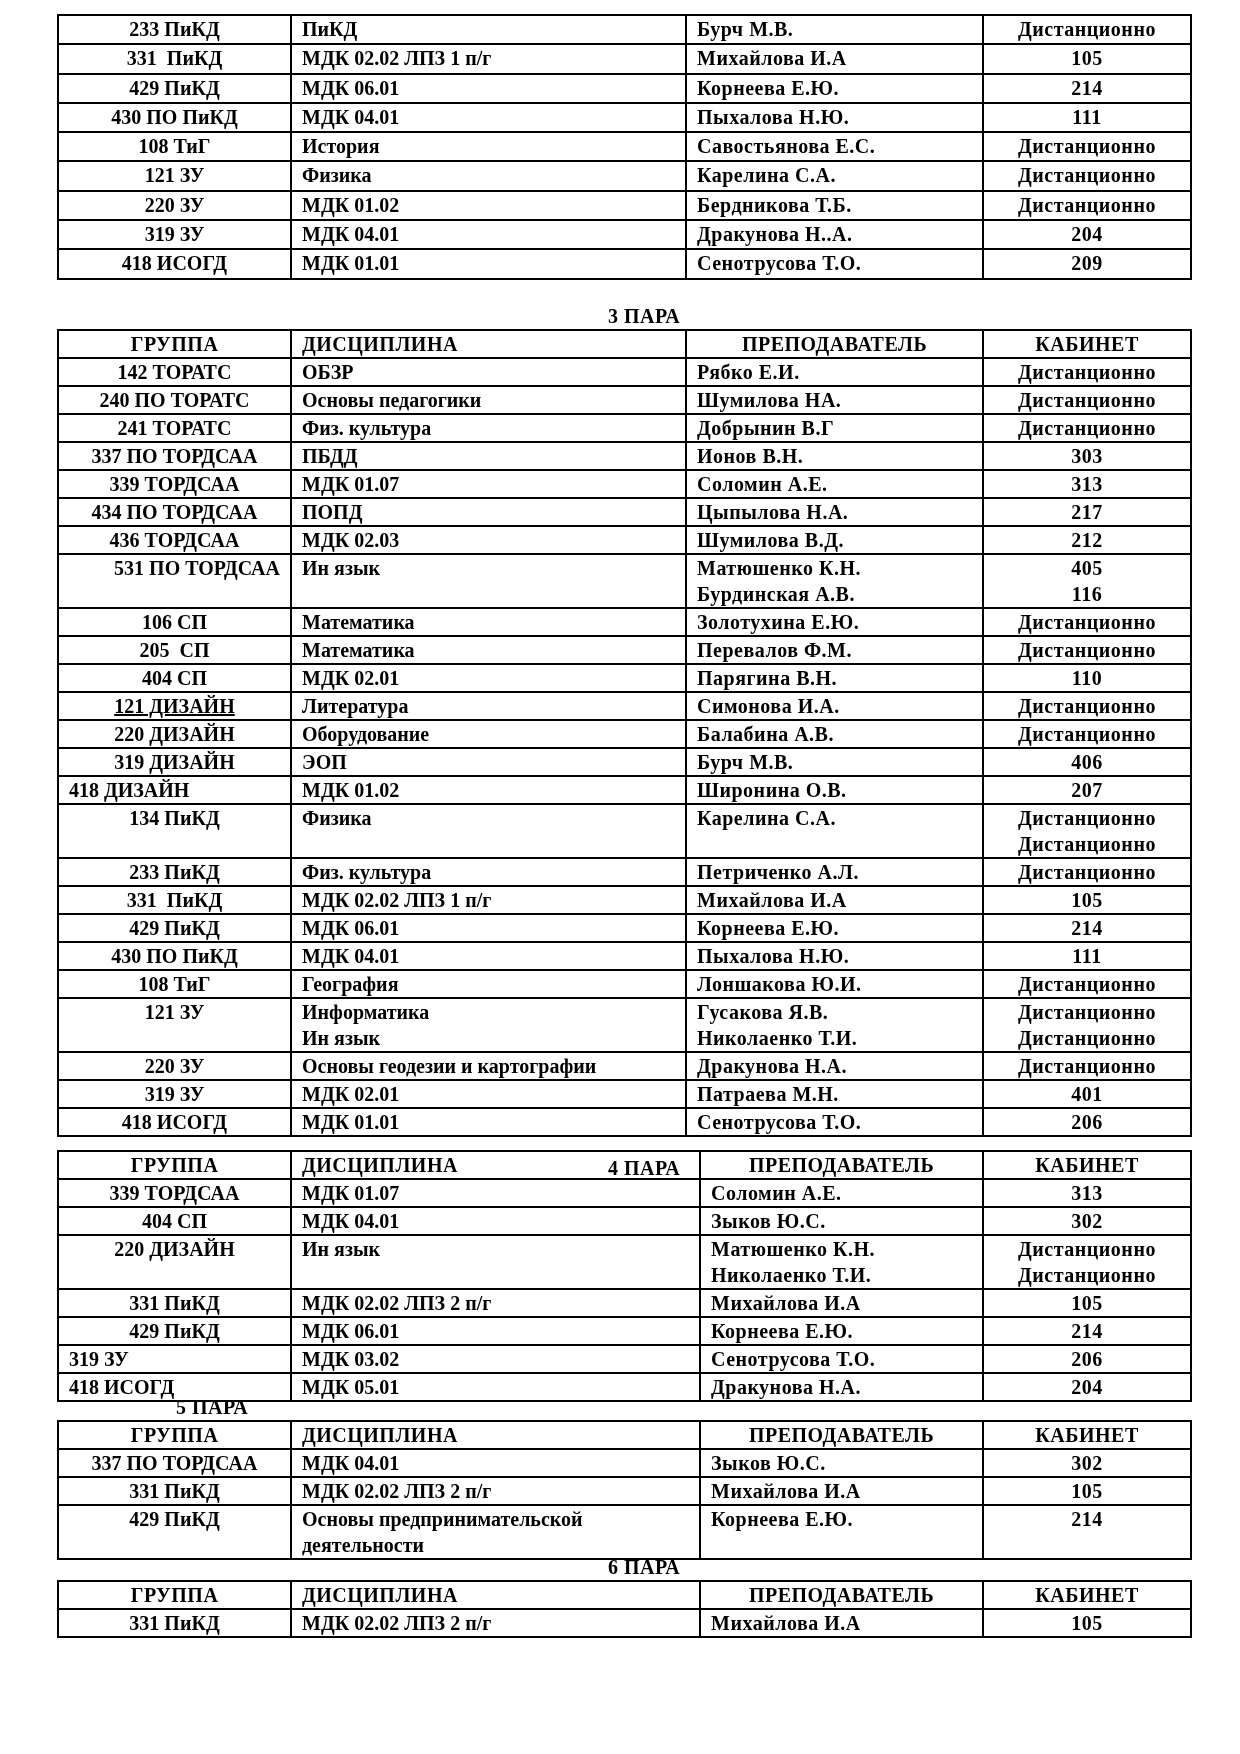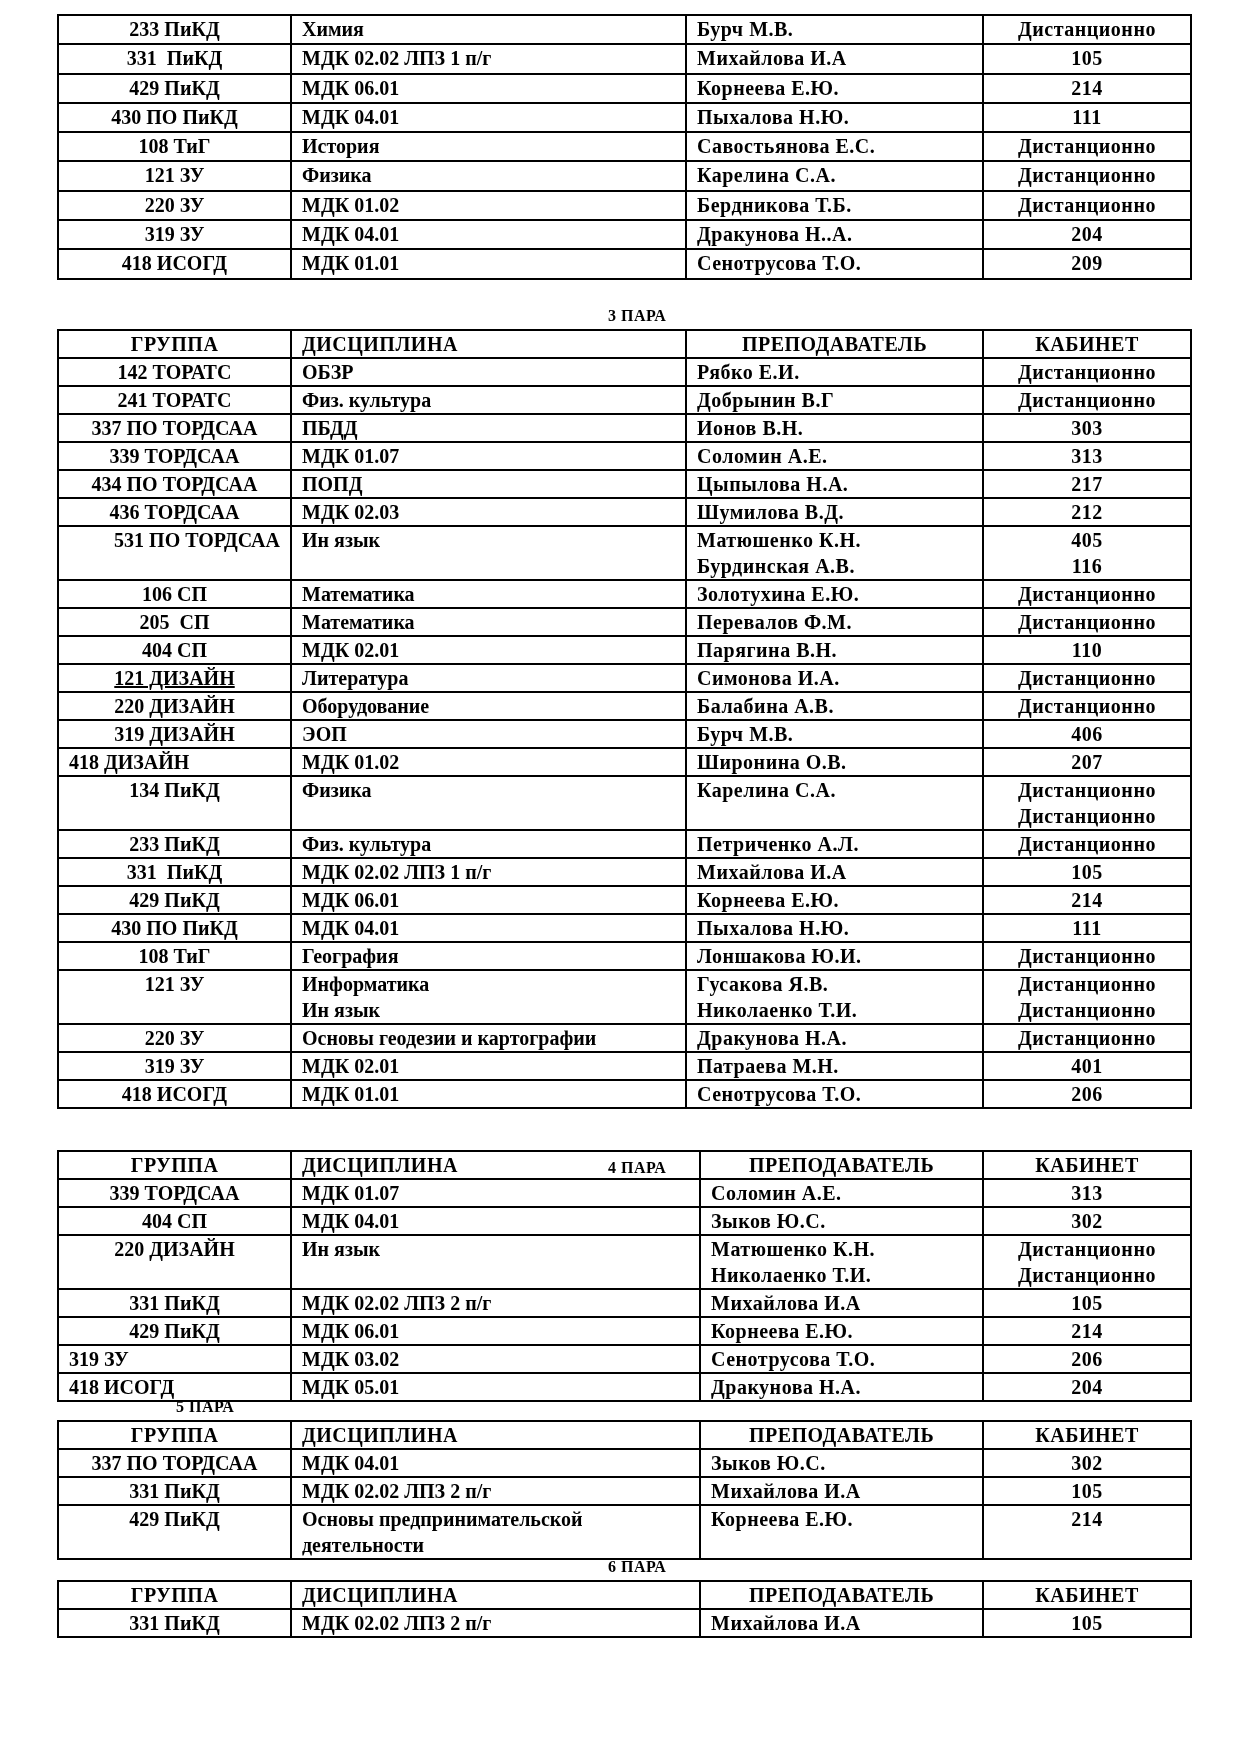--- a/index.html
+++ b/index.html
@@ -18,21 +18,21 @@
       white-space: nowrap; overflow: hidden;
     }
     td.c-group { text-align: center; }
     td.c-disc { text-align: left; }
     td.c-teacher { text-align: left; letter-spacing: 0.5px; }
     td.c-room { text-align: center; letter-spacing: 0.5px; }
     tr.head td { text-align: center; letter-spacing: 0.5px; }
     tr.head td.c-disc { text-align: left; }
     .line { display: block; }
     .section-title {
-      position: absolute; font-size: 16px; line-height: 24px; letter-spacing: 0.5px;
+      position: absolute; font-size: 20px; line-height: 24px; letter-spacing: 0.5px;
     }
   </style>
 </head>
 <body>
 
 <div class="section-title" style="left:608px; top:304px;">3 ПАРА</div>
 <div class="section-title" style="left:608px; top:1156px;">4 ПАРА</div>
 <div class="section-title" style="left:176px; top:1395px;">5 ПАРА</div>
 <div class="section-title" style="left:608px; top:1555px;">6  ПАРА</div>
 
@@ -40,21 +40,21 @@
     <colgroup>
       <col style="width: 233px;">
       <col style="width: 395px;">
       <col style="width: 297px;">
       <col style="width: 208px;">
     </colgroup>
     <tbody>
       <tr style="height: 29.3px;">
         <td class="c-group" style="white-space: pre;">233 ПиКД</td>
         <td class="c-disc">
-          <span class="line">Химия</span>
+          <span class="line">ПиКД</span>
         </td>
         <td class="c-teacher">
           <span class="line">Бурч М.В.</span>
         </td>
         <td class="c-room">
           <span class="line">Дистанционно</span>
         </td>
       </tr>
       <tr style="height: 29.3px;">
         <td class="c-group" style="white-space: pre;">331  ПиКД</td>
@@ -173,20 +173,32 @@
         <td class="c-disc">
           <span class="line">ОБЗР</span>
         </td>
         <td class="c-teacher">
           <span class="line">Рябко Е.И.</span>
         </td>
         <td class="c-room">
           <span class="line">Дистанционно</span>
         </td>
       </tr>
+      <tr style="height: 26.9px;">
+        <td class="c-group" style="white-space: pre;">240 ПО ТОРАТС</td>
+        <td class="c-disc">
+          <span class="line">Основы педагогики</span>
+        </td>
+        <td class="c-teacher">
+          <span class="line">Шумилова НА.</span>
+        </td>
+        <td class="c-room">
+          <span class="line">Дистанционно</span>
+        </td>
+      </tr>
       <tr style="height: 26.9px; padding-left: 16px;">
         <td class="c-group" style="white-space: pre;">241 ТОРАТС</td>
         <td class="c-disc">
           <span class="line">Физ. культура</span>
         </td>
         <td class="c-teacher">
           <span class="line">Добрынин В.Г</span>
         </td>
         <td class="c-room">
           <span class="line">Дистанционно</span>

